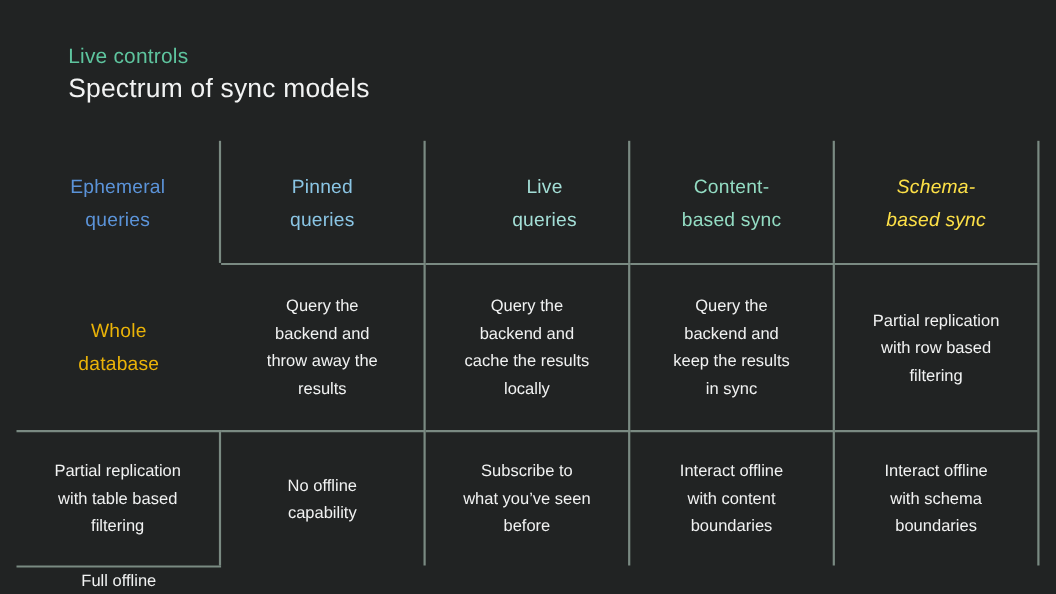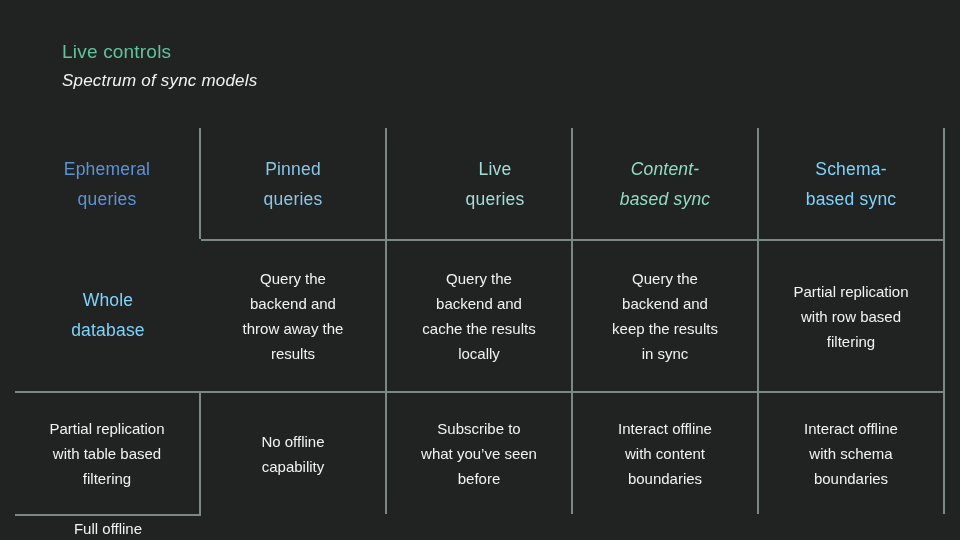--- a/index.html
+++ b/index.html
@@ -10,24 +10,23 @@
     position: relative;
   }
   .slide { position: absolute; inset: 0; }
   .titles { position: absolute; left: 62px; top: 39px; }
   .eyebrow {
     font-size: 19px;
     line-height: 25px;
     letter-spacing: 0.2px;
   }
   .title {
-    font-size: 17px;
+    font-size: 24px;
     line-height: 33px;
     letter-spacing: 0.2px;
-    font-style: italic;
   }
   .grid {
     position: absolute;
     left: 15px;
     top: 128px;
     width: 930px;
     display: grid;
     grid-template-columns: repeat(5, 1fr);
     grid-template-rows: 111px 152px 123px;
   }
@@ -63,25 +62,25 @@
   </div>
 
   <div class="grid">
 
     <div class="cell head row1" style="color: rgb(91, 147, 216);">Ephemeral
 queries</div>
     <div class="cell head row1" style="color: rgb(138, 197, 228);">Pinned
 queries</div>
     <div class="cell head row1" style="color: rgb(163, 222, 214); margin-left: 32px;">Live
 queries</div>
-    <div class="cell head row1" style="color: rgb(147, 220, 195); font-style: italic;">Content-
+    <div class="cell head row1" style="color: rgb(147, 220, 195);">Content-
 based sync</div>
-    <div class="cell head row1" style="color: #7dd3fc;">Schema-
+    <div class="cell head row1" style="color: #fde047; font-style: italic;">Schema-
 based sync</div>
-    <div class="cell head row1 col-last" style="color: #7dd3fc;">Whole
+    <div class="cell head row1 col-last" style="color: #eab308;">Whole
 database</div>
 
     <div class="cell body-text row2">Query the
 backend and
 throw away the
 results</div>
     <div class="cell body-text row2">Query the
 backend and
 cache the results
 locally</div>

